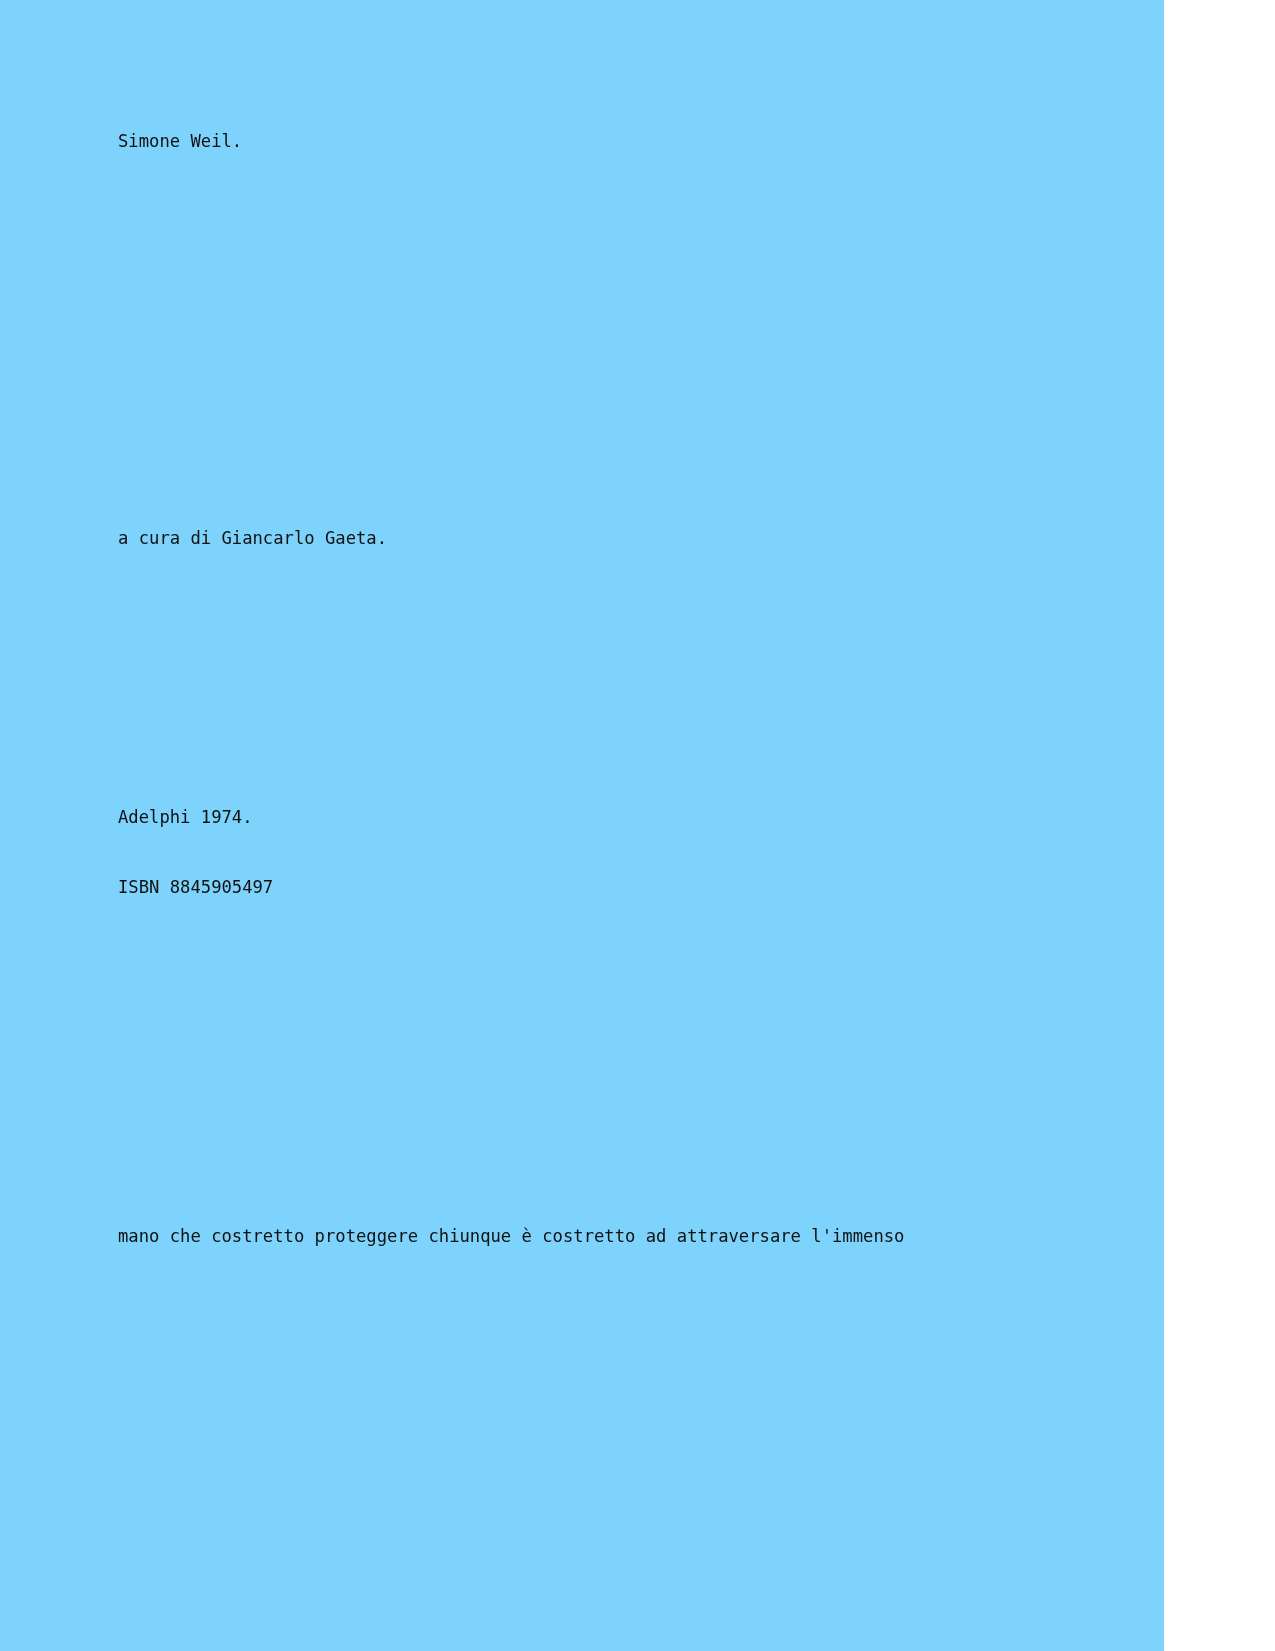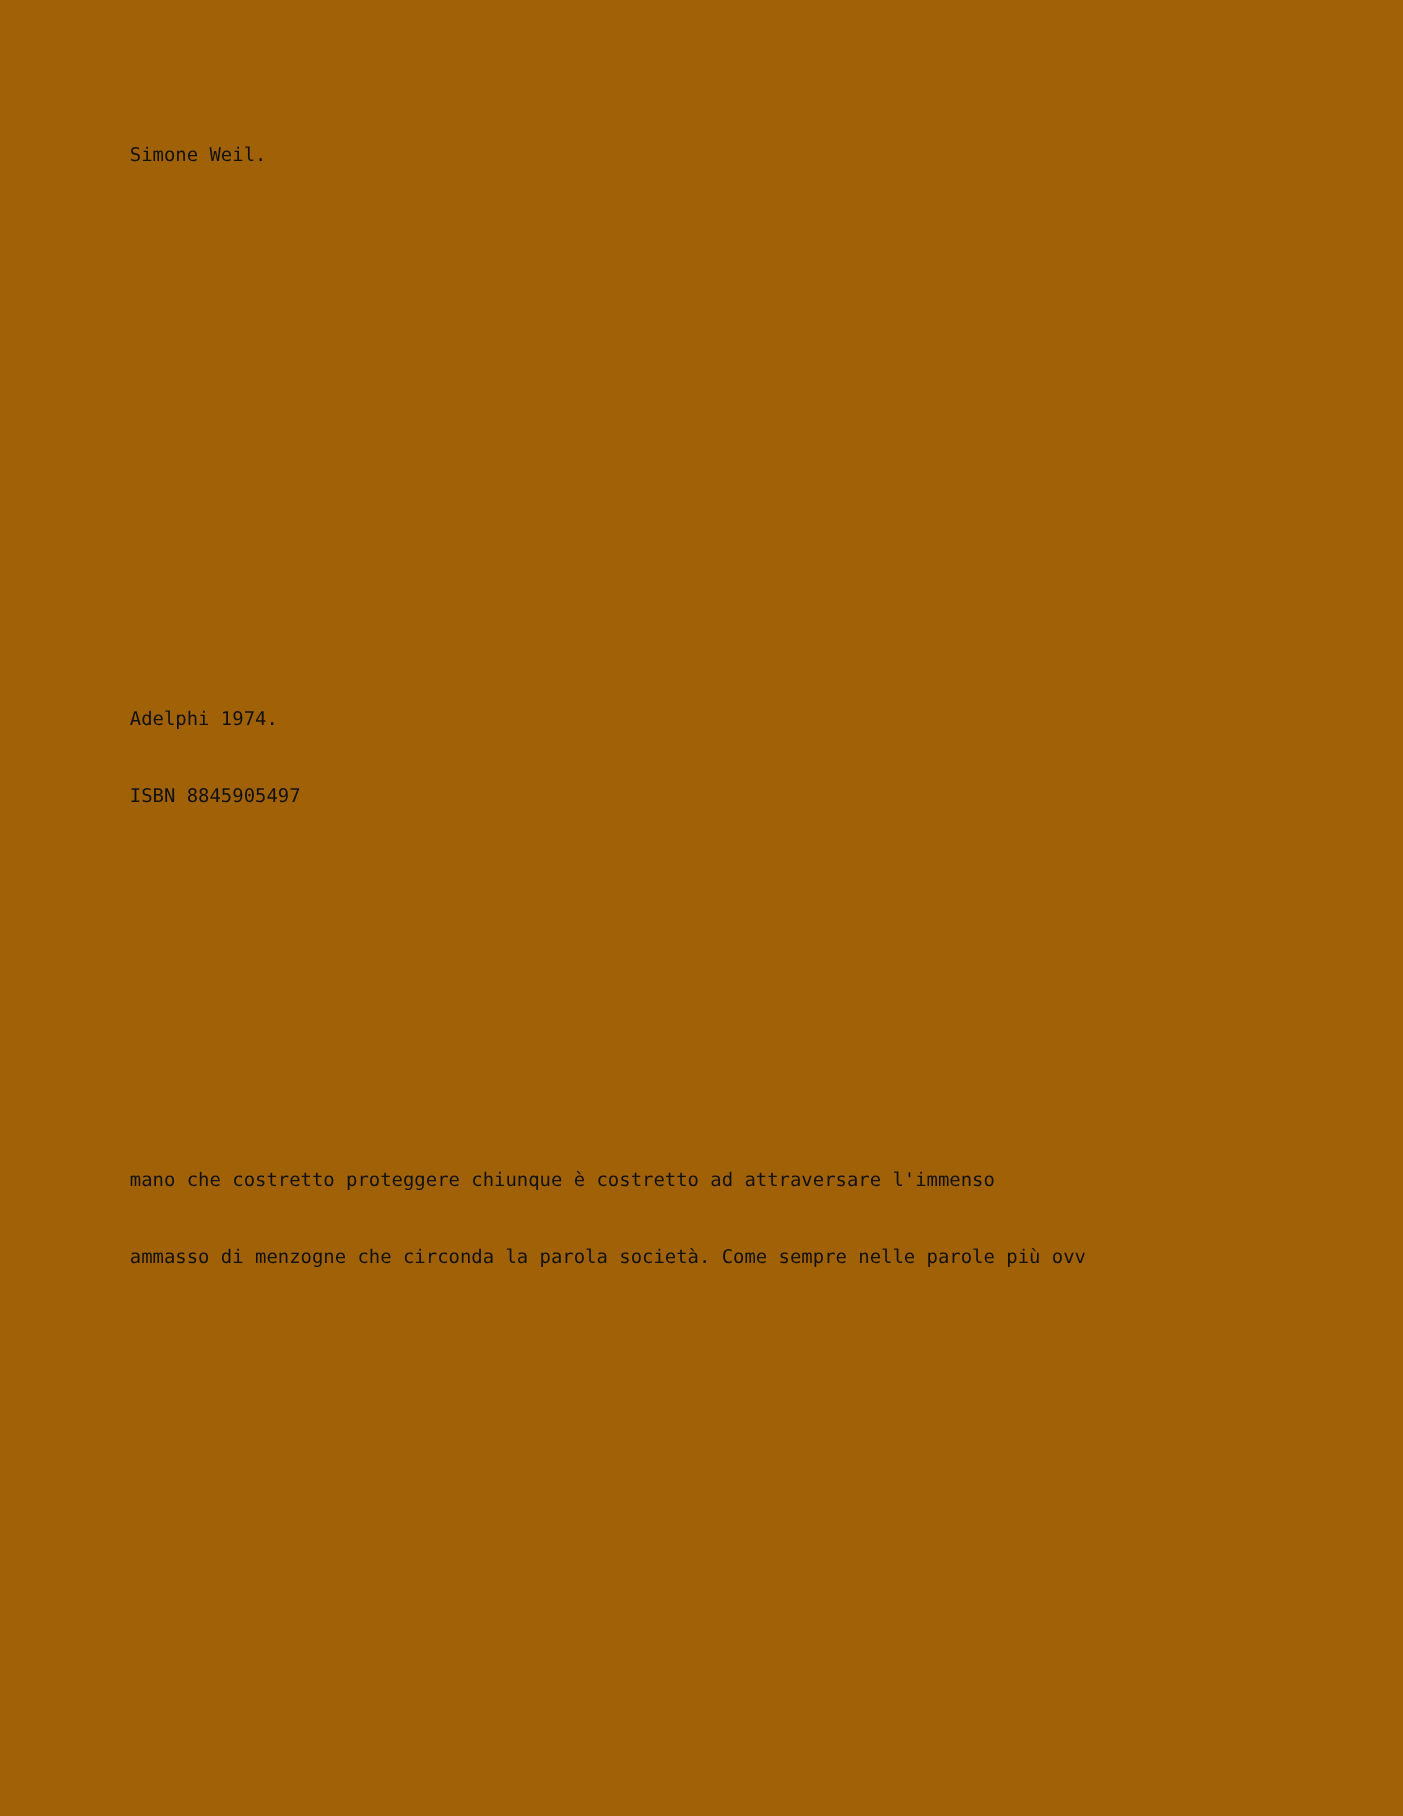--- a/index.html
+++ b/index.html
@@ -10,23 +10,23 @@
   }
   body {
     width: 1275px;
     height: 1651px;
     overflow: hidden;
     font-family: "DejaVu Sans Mono", "Liberation Mono", monospace;
     color: #000000;
   }
   #page {
     position: relative;
-    width: 1275px;
+    width: 1164px;
     height: 1651px;
-    background: #a16207;
+    background: #7dd3fc;
     box-sizing: border-box;
     padding: 14px 0 0 118px;
   }
   .doc-text {
     font-family: "DejaVu Sans Mono", "Liberation Mono", monospace;
     font-size: 17.2px;
     line-height: 23.3px;
     letter-spacing: 0px;
     white-space: pre;
     color: #111111;
@@ -55,34 +55,36 @@
 
   <div class="block">
     <span class="line">Simone Weil.</span>
   </div>
 
   <span class="blank"> </span>
 
 
   <span class="blank"> </span>
 
+  <div class="block">
+    <span class="line">a cura di Giancarlo Gaeta.</span>
+  </div>
 
   <span class="blank"> </span>
 
   <div class="block">
     <span class="line">Adelphi 1974.</span>
     <span class="line">ISBN 8845905497</span>
   </div>
 
   <span class="blank"> </span>
   <span class="blank"> </span>
 
   <div class="block">
     <span class="line">mano che costretto proteggere chiunque è costretto ad attraversare l'immenso</span>
-    <span class="line">ammasso di menzogne che circonda la parola società. Come sempre nelle parole più ovv</span>
     
     
     
     
     
     
     
     
     
     

